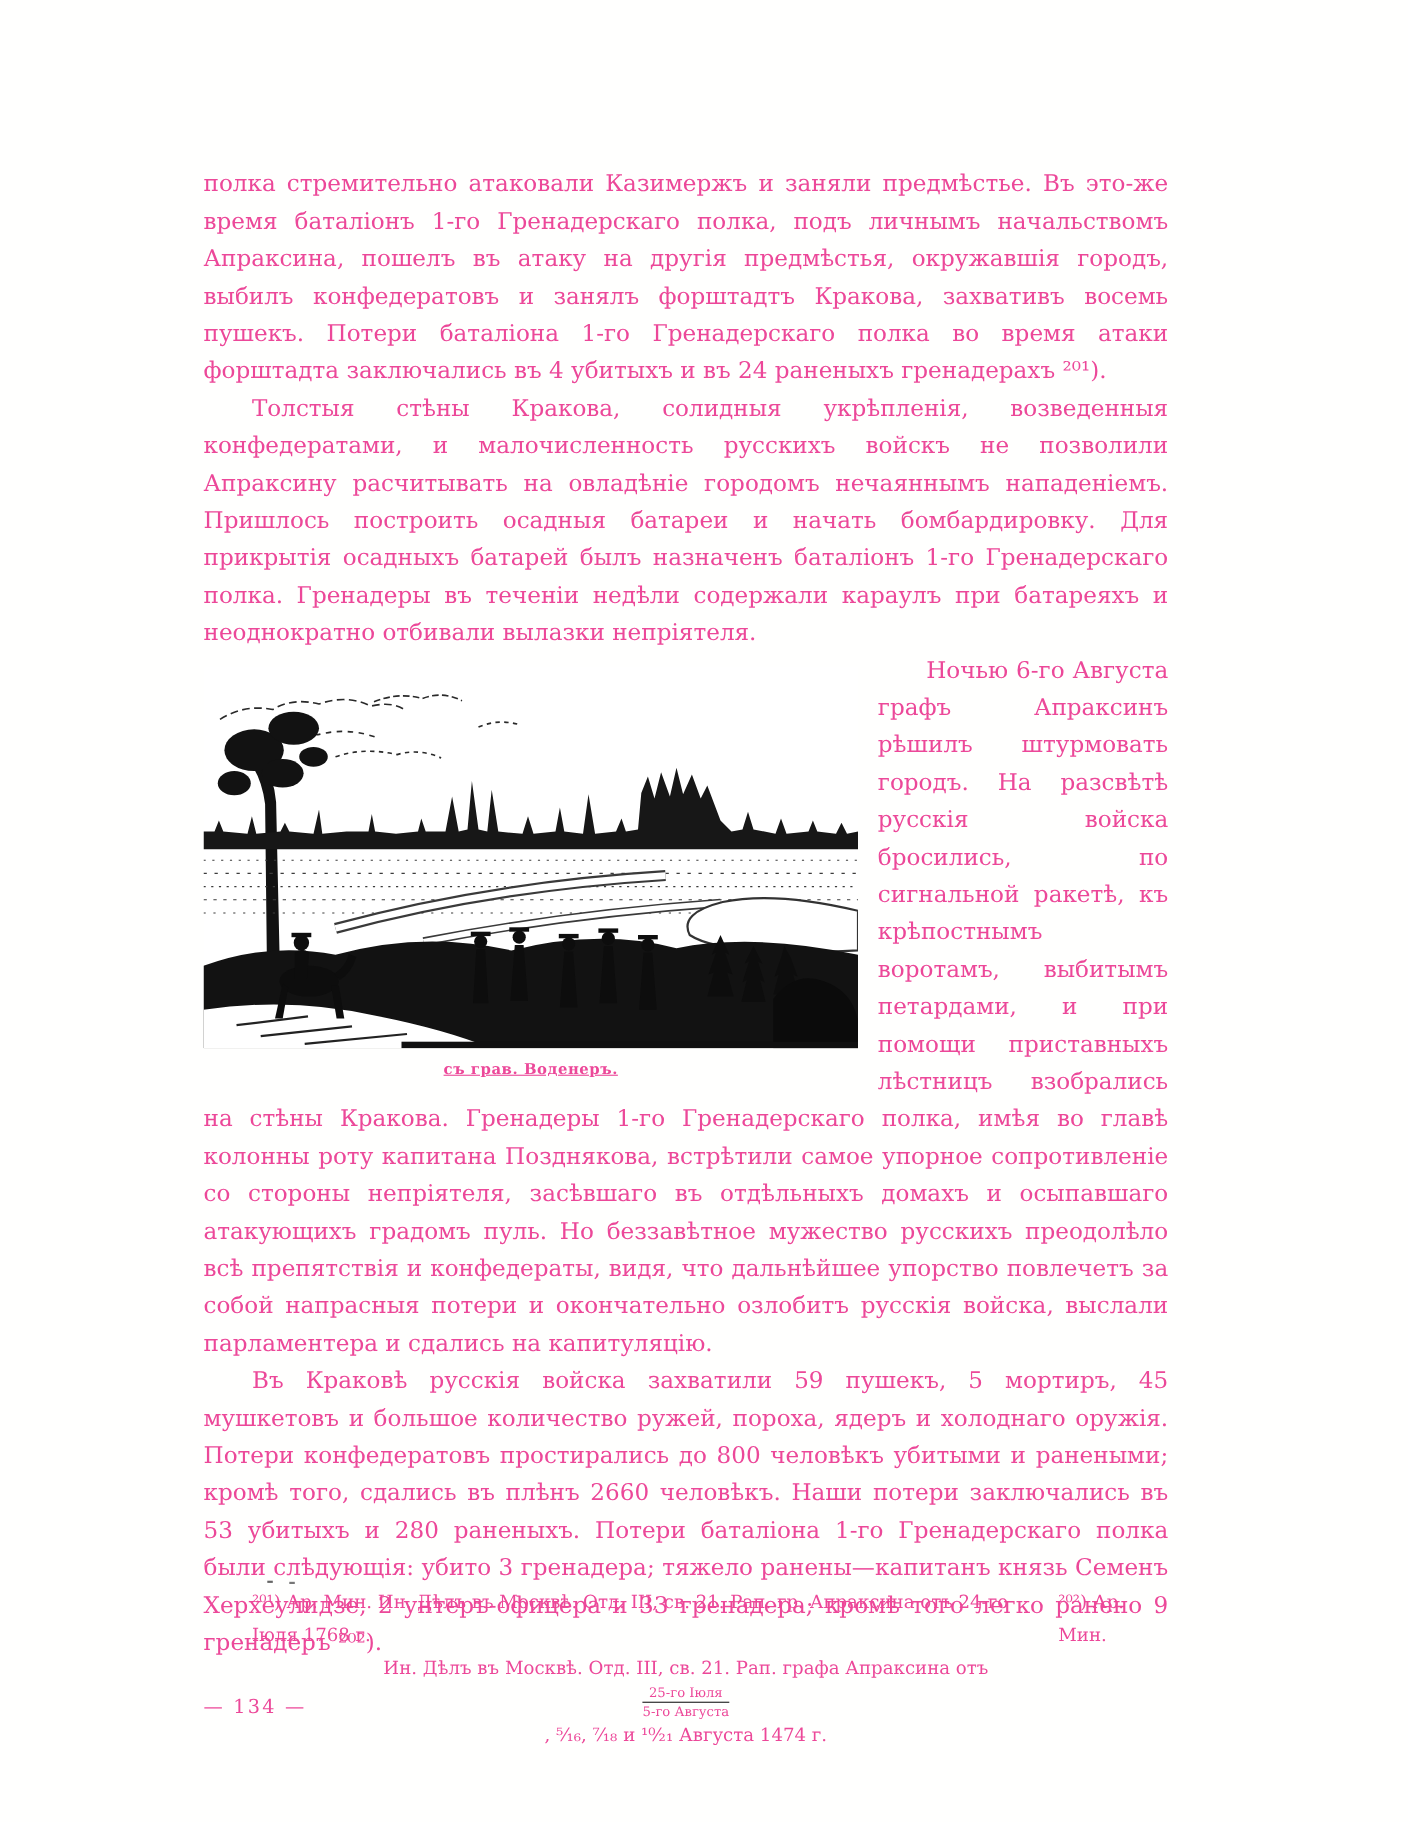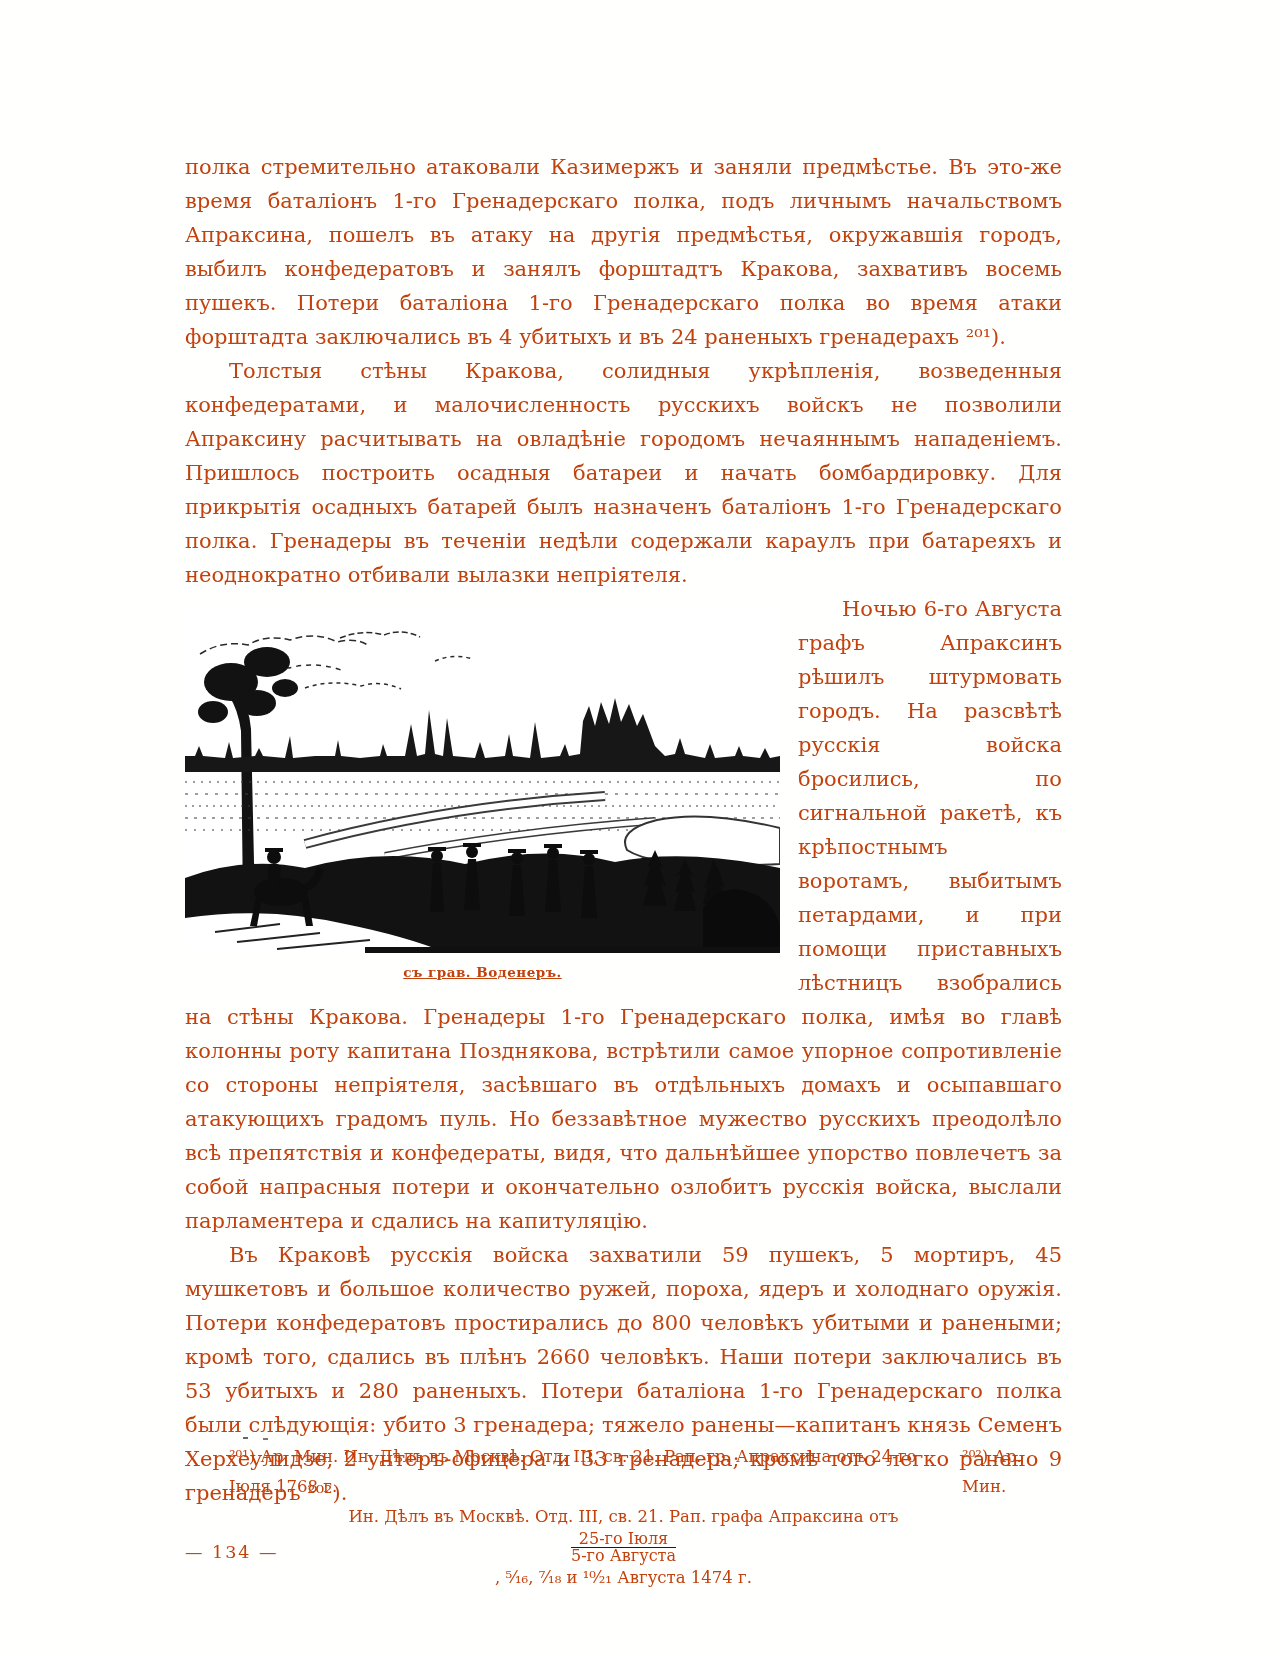--- a/index.html
+++ b/index.html
@@ -2,21 +2,21 @@
 <html><head>
 <meta charset="utf-8">
 <style>
   html, body { margin: 0; padding: 0; background: #ffffff; }
   .page {
     position: relative;
     width: 1280px;
     height: 1656px;
     background: #fffffe;
     font-family: "DejaVu Serif", serif;
-    color: #c2410c;
+    color: #ec4899;
     overflow: hidden;
   }
   .text-block {
     position: absolute;
     left: 185px;
     top: 150px;
     width: 877px;
     font-size: 21px;
     line-height: 34px;
     text-align: justify;
@@ -40,21 +40,21 @@
     width: 877px;
     font-size: 16.5px;
     line-height: 30px;
   }
   .fn-line1 { display: flex; justify-content: space-between; }
   .fn-line1 .fn-first { padding-left: 44px; }
   .fn-line2 { display: flex; align-items: center; white-space: nowrap; flex-direction: column; }
   .stacked {
     display: inline-block;
     text-align: center;
-    font-size: 16px;
+    font-size: 12px;
     line-height: 14px;
     margin: 0 8px;
   }
   .stacked .top { display: block; border-bottom: 1px solid #1b1b1b; padding: 0 3px 1px 3px; }
   .stacked .bot { display: block; padding-top: 1px; }
   .page-number {
     position: absolute;
     left: 185px;
     top: 1542px;
     width: 877px;

